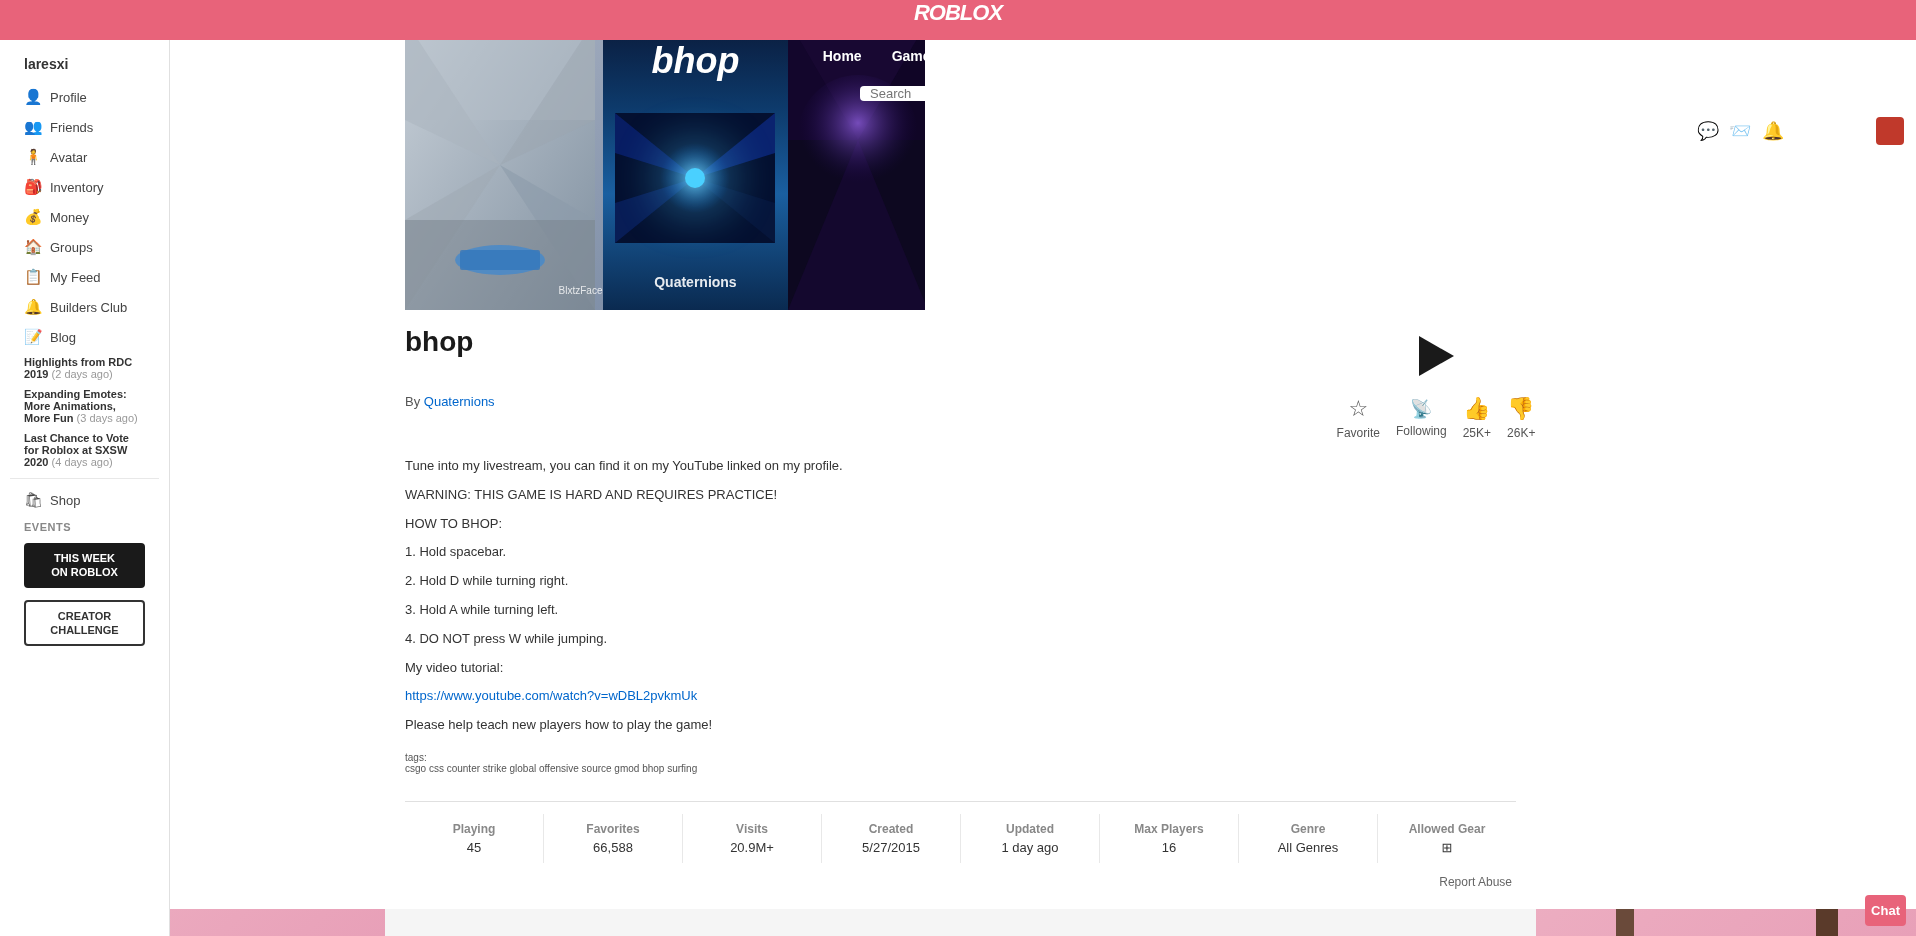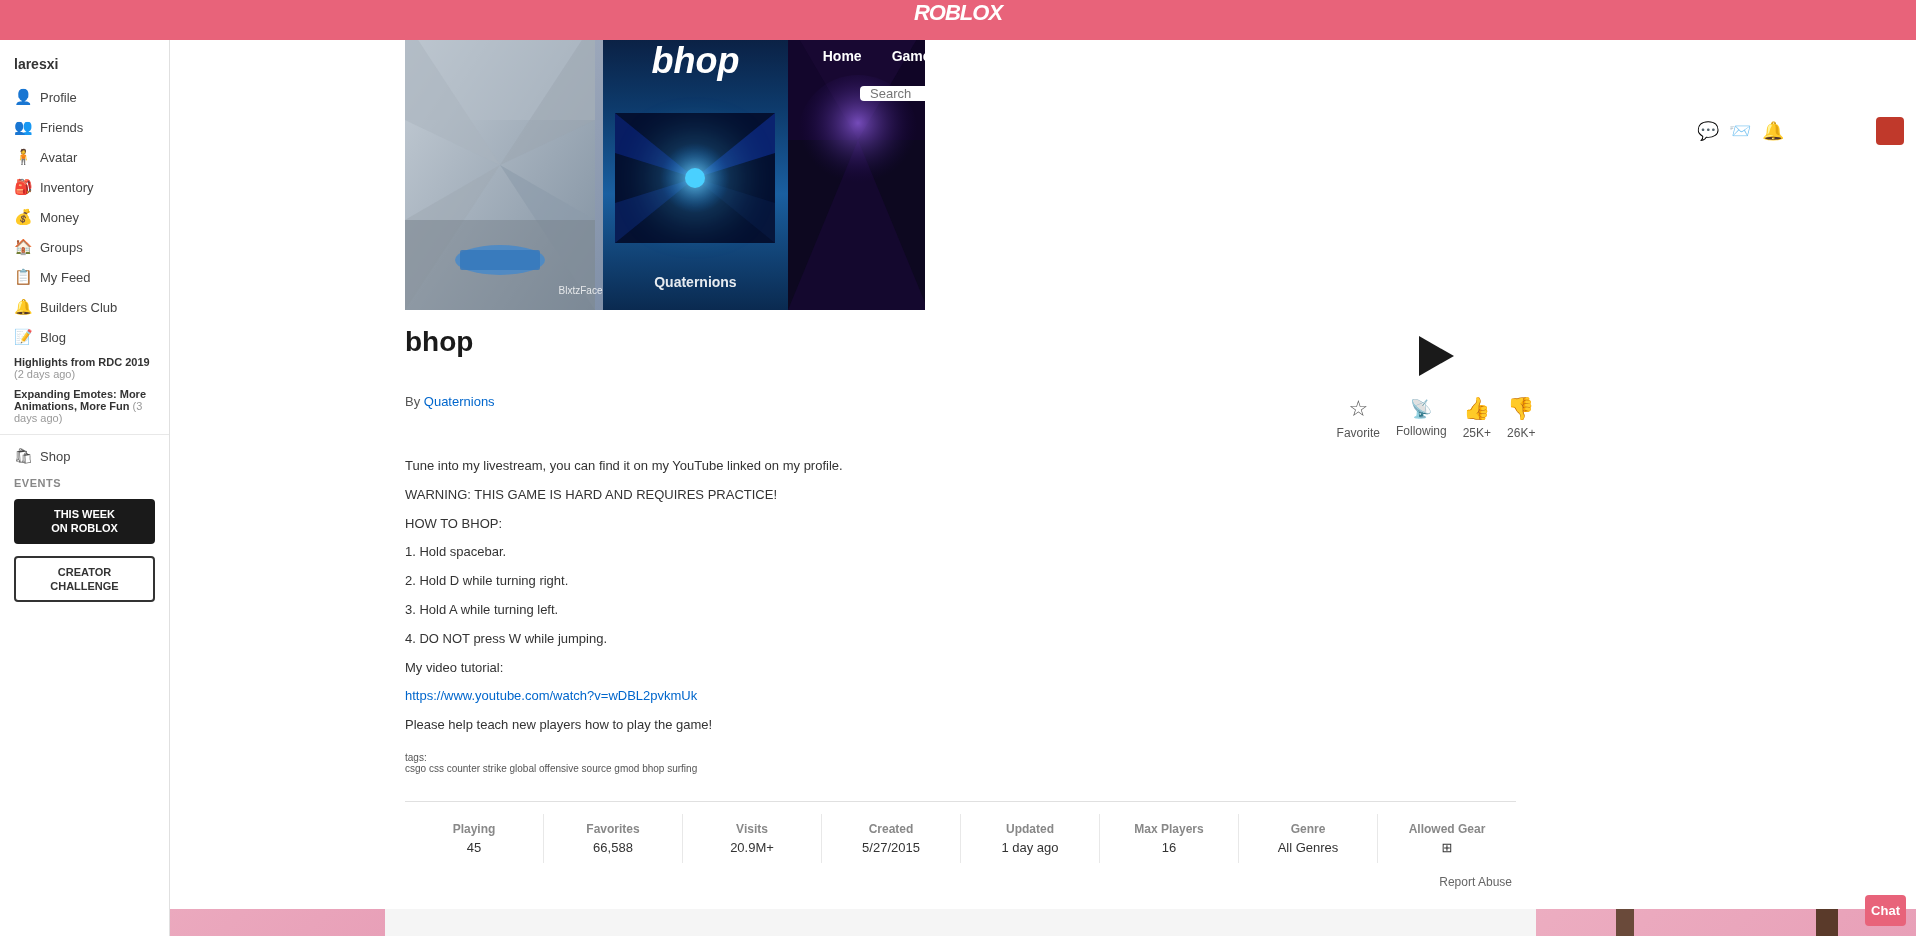--- a/index.html
+++ b/index.html
@@ -74,21 +74,21 @@
       border-radius: 4px;
       cursor: pointer;
     }
 
     
     .sidebar {
       width: 170px;
       min-width: 170px;
       background: white;
       border-right: 1px solid #e0e0e0;
-      padding: 10px 0;
+      padding: 10px 10px;
       position: fixed;
       top: 40px;
       bottom: 0;
       overflow-y: auto;
       z-index: 50;
     }
     .sidebar-username {
       font-size: 14px;
       font-weight: 700;
       padding: 6px 14px 10px;
@@ -499,20 +499,24 @@
   </a>
 
   <div class="blog-item">
     <span class="blog-title">Highlights from RDC 2019</span>
     <span class="blog-age"> (2 days ago)</span>
   </div>
   <div class="blog-item">
     <span class="blog-title">Expanding Emotes: More Animations, More Fun</span>
     <span class="blog-age"> (3 days ago)</span>
   </div>
+  <div class="blog-item">
+    <span class="blog-title">Last Chance to Vote for Roblox at SXSW 2020</span>
+    <span class="blog-age"> (4 days ago)</span>
+  </div>
 
   <hr class="sidebar-divider">
 
   <a class="sidebar-item">
     <span class="sidebar-icon">🛍</span>
     <span class="sidebar-label">Shop</span>
   </a>
 
   <div class="sidebar-section-title">Events</div>
 

